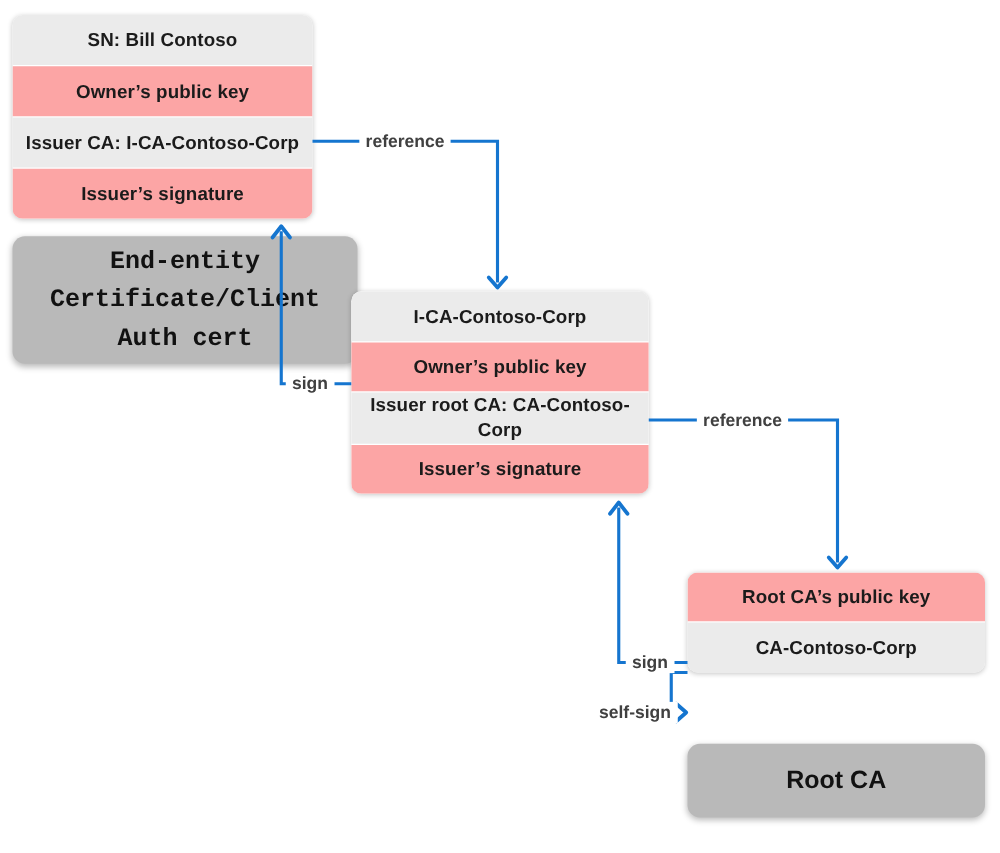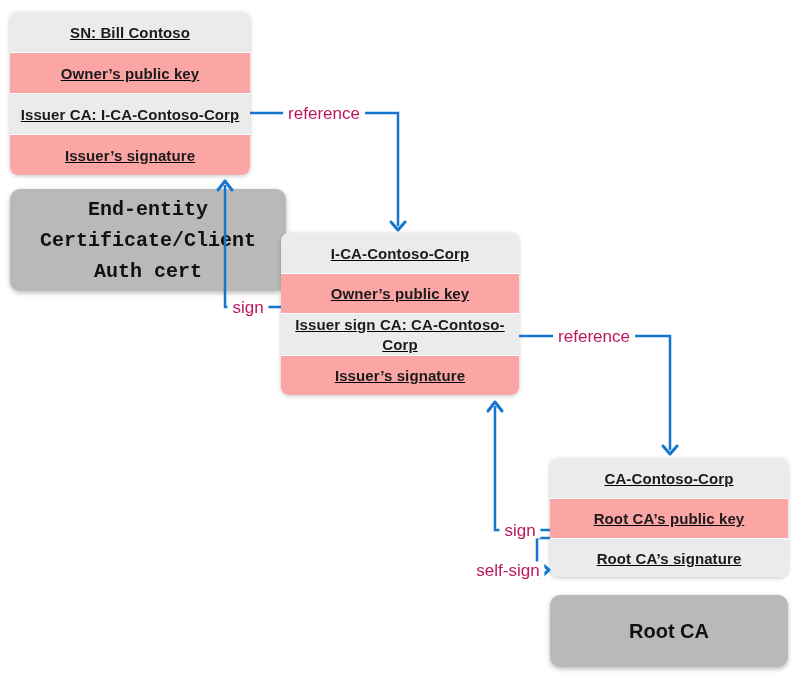--- a/index.html
+++ b/index.html
@@ -1,71 +1,70 @@
 <!DOCTYPE html>
 <html><head>
 <meta charset="utf-8">
 <style>
   html,body{margin:0;padding:0;background:#ffffff;}
   body{font-family:"Liberation Sans","DejaVu Sans",sans-serif;}
   .canvas{position:relative;width:800px;height:682px;background:#ffffff;overflow:hidden;}
 
   
   .cert{position:absolute;display:flex;flex-direction:column;gap:1px;border-radius:8px;
-        overflow:hidden;box-shadow:0 1px 4px rgba(0,0,0,0.22);background:#ffffff;z-index:1;text-decoration:underline;}
+        overflow:hidden;box-shadow:0 1px 4px rgba(0,0,0,0.22);background:#ffffff;z-index:1;}
   .cert .row{display:flex;align-items:center;justify-content:center;text-align:center;
         font-size:15px;font-weight:700;color:#1b1b1b;letter-spacing:0.1px;}
   .row.gray{background:#ebebeb;}
   .row.blue{background:#fca5a5;}
   .row.nowrap{white-space:nowrap;}
   .row.wrap2{line-height:20px;padding:0 4px;}
 
   
   .graybox{position:absolute;display:flex;align-items:center;justify-content:center;
         text-align:center;background:#b9b9b9;border-radius:10px;color:#111111;
         font-size:20px;font-weight:700;line-height:31px;
         box-shadow:0 2px 5px rgba(0,0,0,0.28);z-index:1;}
 
   
   .arrows{position:absolute;left:0;top:0;width:800px;height:682px;z-index:2;pointer-events:none;}
 
   
   .alabel{position:absolute;transform:translate(-50%,-50%);background:#ffffff;
-        color:#be185d;font-size:17px;font-weight:400;padding:0 5px;line-height:17px;
+        color:#404040;font-size:14px;font-weight:700;padding:0 5px;line-height:17px;
         z-index:3;white-space:nowrap;}
 </style>
 </head>
 <body>
 
 <div class="canvas">
 
   <div class="cert" style="left:10px;top:12px;width:240px;">
     <div class="row gray nowrap" style="height:40px;">SN: Bill Contoso</div>
     <div class="row blue nowrap" style="height:40px;">Owner’s public key</div>
     <div class="row gray nowrap" style="height:40px;text-align:right;">Issuer CA: I-CA-Contoso-Corp</div>
     <div class="row blue nowrap" style="height:40px;">Issuer’s signature</div>
   </div>
 
   <div class="graybox" style="left:10px;top:189px;width:240px;height:102px;padding:0 18px;font-family:Liberation Mono, monospace;">End-entity Certificate/Client Auth cert</div>
 
   <div class="cert" style="left:281px;top:233px;width:238px;">
     <div class="row gray nowrap" style="height:40px;">I-CA-Contoso-Corp</div>
     <div class="row blue nowrap" style="height:39px;">Owner’s public key</div>
-    <div class="row gray wrap2" style="height:41px;">Issuer sign CA: CA-Contoso-Corp</div>
+    <div class="row gray wrap2" style="height:41px;">Issuer root CA: CA-Contoso-Corp</div>
     <div class="row blue nowrap" style="height:39px;">Issuer’s signature</div>
   </div>
 
 
   <div class="cert" style="left:550px;top:458px;width:238px;">
+    <div class="row blue nowrap" style="height:39px;">Root CA’s public key</div>
     <div class="row gray nowrap" style="height:40px;">CA-Contoso-Corp</div>
-    <div class="row blue nowrap" style="height:39px;">Root CA’s public key</div>
-    <div class="row gray nowrap" style="height:38px;">Root CA’s signature</div>
   </div>
 
-  <div class="graybox" style="left:550px;top:595px;width:238px;height:72px;text-align:center;">Root CA</div>
+  <div class="graybox" style="left:550px;top:595px;width:238px;height:59px;text-align:center;">Root CA</div>
 
   <svg class="arrows" viewBox="0 0 800 682" xmlns="http://www.w3.org/2000/svg">
     <g stroke="#1575cf" fill="none" stroke-width="2.5">
 
       <path d="M 250 113 H 398 V 226"></path>
       <path d="M 391 222 L 398 230 L 405 222" stroke-width="3" stroke-linecap="round" stroke-linejoin="round"></path>
 
       <path d="M 281 307 H 225 V 185"></path>
       <path d="M 218 190 L 225 181 L 232 190" stroke-width="3" stroke-linecap="round" stroke-linejoin="round"></path>
 

